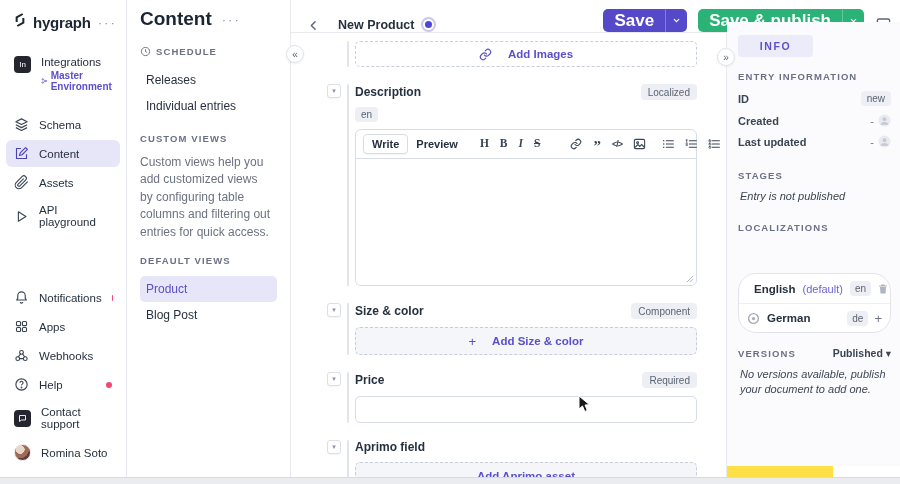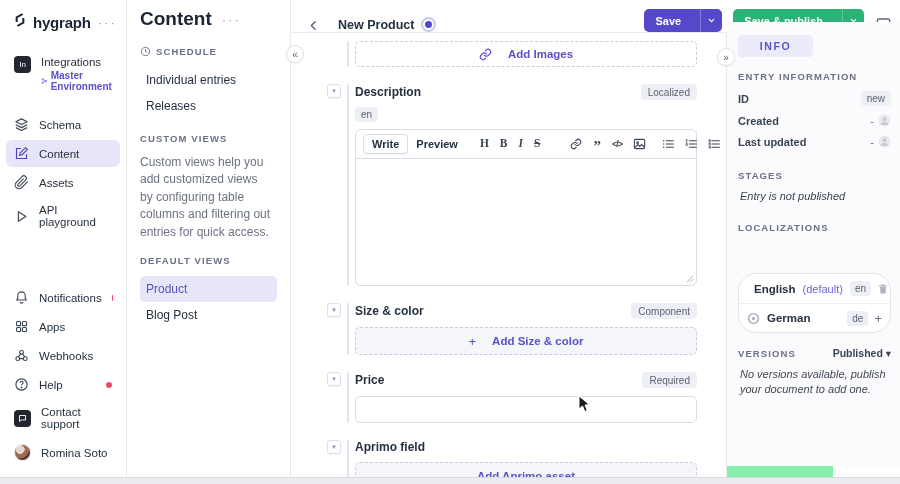--- a/index.html
+++ b/index.html
@@ -1,18 +1,18 @@
 <!DOCTYPE html>
 <html><head>
 <meta charset="utf-8">
 <style>
   * { margin:0; padding:0; box-sizing:border-box; }
   html,body { width:900px; height:484px; overflow:hidden; }
   body { font-family:"Liberation Sans","DejaVu Sans",sans-serif; background:#fff; color:#26313F; }
-  .app { position:relative; width:833px; height:484px; background:#86efac; }
+  .app { position:relative; width:833px; height:484px; background:#fde047; }
 
   
   .sidebar { position:absolute; left:0; top:0; width:127px; height:477px; background:#fff; border-right:1px solid #E8EAEF; display:flex; flex-direction:column; }
   .brand { display:flex; align-items:center; gap:5px; padding:12px 10px 14px 12px; }
   .brand-name { font-weight:700; font-size:15px; color:#1B2533; letter-spacing:-0.2px; }
   .brand-dots { color:#8E93B3; font-size:13px; letter-spacing:2px; margin-left:2px; }
   .nav-item { display:flex; align-items:center; gap:10px; padding:6px 8px; margin:1px 6px; border-radius:6px; font-size:11.5px; color:#26313F; position:relative; cursor:pointer; }
   .nav-item svg { flex:0 0 auto; }
   .nav-item.active { background:#E7E5F8; }
   .dark-badge { width:17px; height:17px; border-radius:4px; background:#23262E; color:#fff; font-size:8px; display:flex; align-items:center; justify-content:center; flex:0 0 auto; }
@@ -32,21 +32,21 @@
   .view-item { font-size:12px; color:#26313F; padding:6px 6px; border-radius:5px; cursor:pointer; }
   .view-item.active { background:#E7E5F8; color:#5B50C9; }
   .panel2 p { font-size:12px; color:#6B7280; line-height:1.45; margin:10px 4px 6px 0; }
 
   
   .topbar { position:absolute; left:291px; top:0; width:609px; height:33px; background:#fff; border-bottom:1px solid #E8EAEF; display:flex; align-items:flex-end; padding:0 8px 0 16px; }
   .back-btn { color:#5A6480; display:flex; align-items:center; cursor:pointer; margin-right:18px; }
   .doc-title { font-size:12.5px; font-weight:700; color:#26313F; margin-right:7px; }
   .stage-dot { width:15px; height:15px; border-radius:50%; border:2px solid #C9C5F1; display:flex; align-items:center; justify-content:center; }
   .stage-dot i { width:7px; height:7px; border-radius:50%; background:#4F46D2; display:block; }
-  .btn { display:flex; align-items:stretch; border-radius:5px; overflow:hidden; color:#fff; font-size:11px; font-weight:700; cursor:pointer; height:23px;gap:8px; }
+  .btn { display:flex; align-items:stretch; border-radius:5px; overflow:hidden; color:#fff; font-size:17px; font-weight:700; cursor:pointer; height:23px; }
   .btn .lbl { display:flex; align-items:center; padding:0 11px; }
   .btn .caret { display:flex; align-items:center; padding:0 6px; border-left:1px solid rgba(255,255,255,0.28); }
   .btn-save { background:#5549C9; margin-left:auto; }
   .btn-publish { background:#2AB277; margin-left:11px; }
   .dock-icon { margin-left:11px; color:#5A6480; display:flex; align-items:center; cursor:pointer; }
 
   
   .content { position:absolute; left:291px; top:33px; width:436px; height:444px; background:#fff; border-right:1px solid #E8EAEF; padding:8px 0 0 36px; overflow:hidden; }
   .fblock { display:flex; margin-bottom:17px; }
   .fblock .toggle { width:14px; height:14px; border:1px solid #DCDFEA; border-radius:3px; background:#fff; color:#8A8FB0; font-size:7px; display:flex; align-items:center; justify-content:center; margin-right:6px; box-shadow:0 1px 1px rgba(30,40,70,.05); cursor:pointer; flex:0 0 auto;}
@@ -223,22 +223,22 @@
       <span class="panel2-title">Content</span>
       <span class="brand-dots">···</span>
     </div>
     <div class="sec-header">
       <svg width="11" height="11" viewBox="0 0 24 24" fill="none" stroke="#6A7086" stroke-width="2">
           <circle cx="12" cy="12" r="9"></circle>
           <path d="M12 7v5l3.5 2"></path>
         </svg>
       <span>SCHEDULE</span>
     </div>
+    <div class="view-item">Releases</div>
     <div class="view-item">Individual entries</div>
-    <div class="view-item">Releases</div>
     <div class="sec-header">CUSTOM VIEWS</div>
     <p>Custom views help you add customized views by configuring table columns and filtering out entries for quick access.</p>
     <div class="sec-header">DEFAULT VIEWS</div>
     <div class="view-item active">Product</div>
     <div class="view-item">Blog Post</div>
   </div>
 
   <div class="topbar">
     <span class="back-btn">
       <svg width="13" height="13" viewBox="0 0 24 24" fill="none" stroke="#5A6480" stroke-width="2.6" stroke-linecap="round" stroke-linejoin="round">

